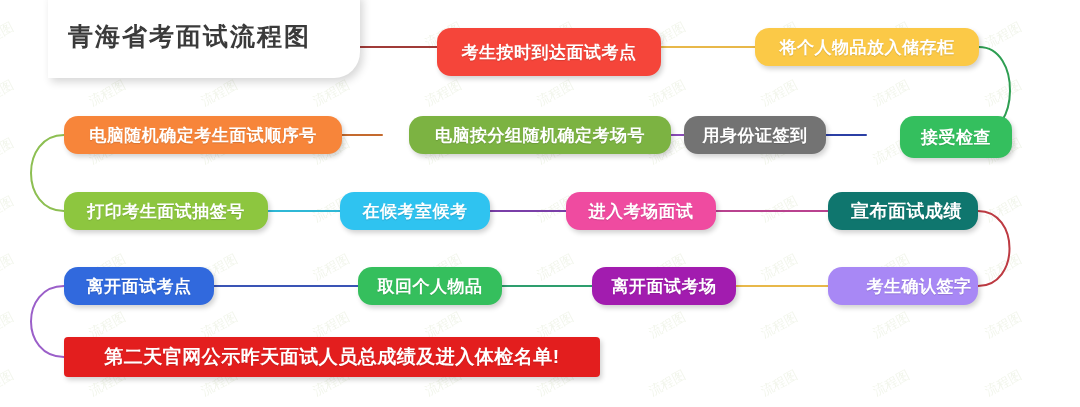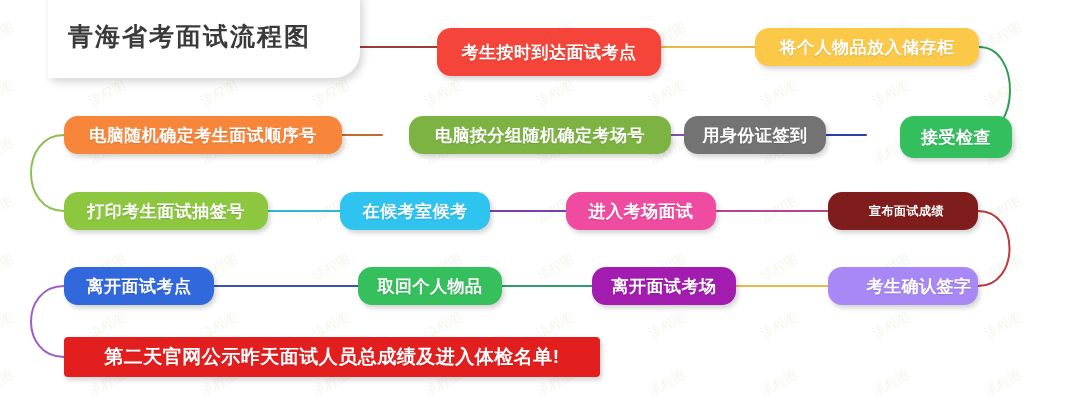--- a/index.html
+++ b/index.html
@@ -191,21 +191,21 @@
       </div>
       <div class="node" style="left: 64px; top: 192px; width: 204px; height: 38px; font-size: 17px; background: rgb(141, 198, 63);">
         <span>打印考生面试抽签号</span>
       </div>
       <div class="node" style="left: 340px; top: 192px; width: 150px; height: 38px; font-size: 17px; background: rgb(47, 195, 240);">
         <span>在候考室候考</span>
       </div>
       <div class="node" style="left: 566px; top: 192px; width: 150px; height: 38px; font-size: 17px; background: rgb(239, 75, 160);">
         <span>进入考场面试</span>
       </div>
-      <div class="node" style="left: 828px; top: 192px; width: 150px; height: 38px; font-size: 12px; background: #7f1d1d; padding-left: 7px;">
+      <div class="node" style="left: 828px; top: 192px; width: 150px; height: 38px; font-size: 18px; background: #0f766e; padding-left: 7px;">
         <span>宣布面试成绩</span>
       </div>
       <div class="node" style="left: 64px; top: 267px; width: 150px; height: 38px; font-size: 17px; background: rgb(49, 105, 221);">
         <span>离开面试考点</span>
       </div>
       <div class="node" style="left: 358px; top: 267px; width: 144px; height: 38px; font-size: 17px; background: rgb(53, 191, 93);">
         <span>取回个人物品</span>
       </div>
       <div class="node" style="left: 592px; top: 267px; width: 144px; height: 38px; font-size: 17px; background: #a21caf;">
         <span>离开面试考场</span>

